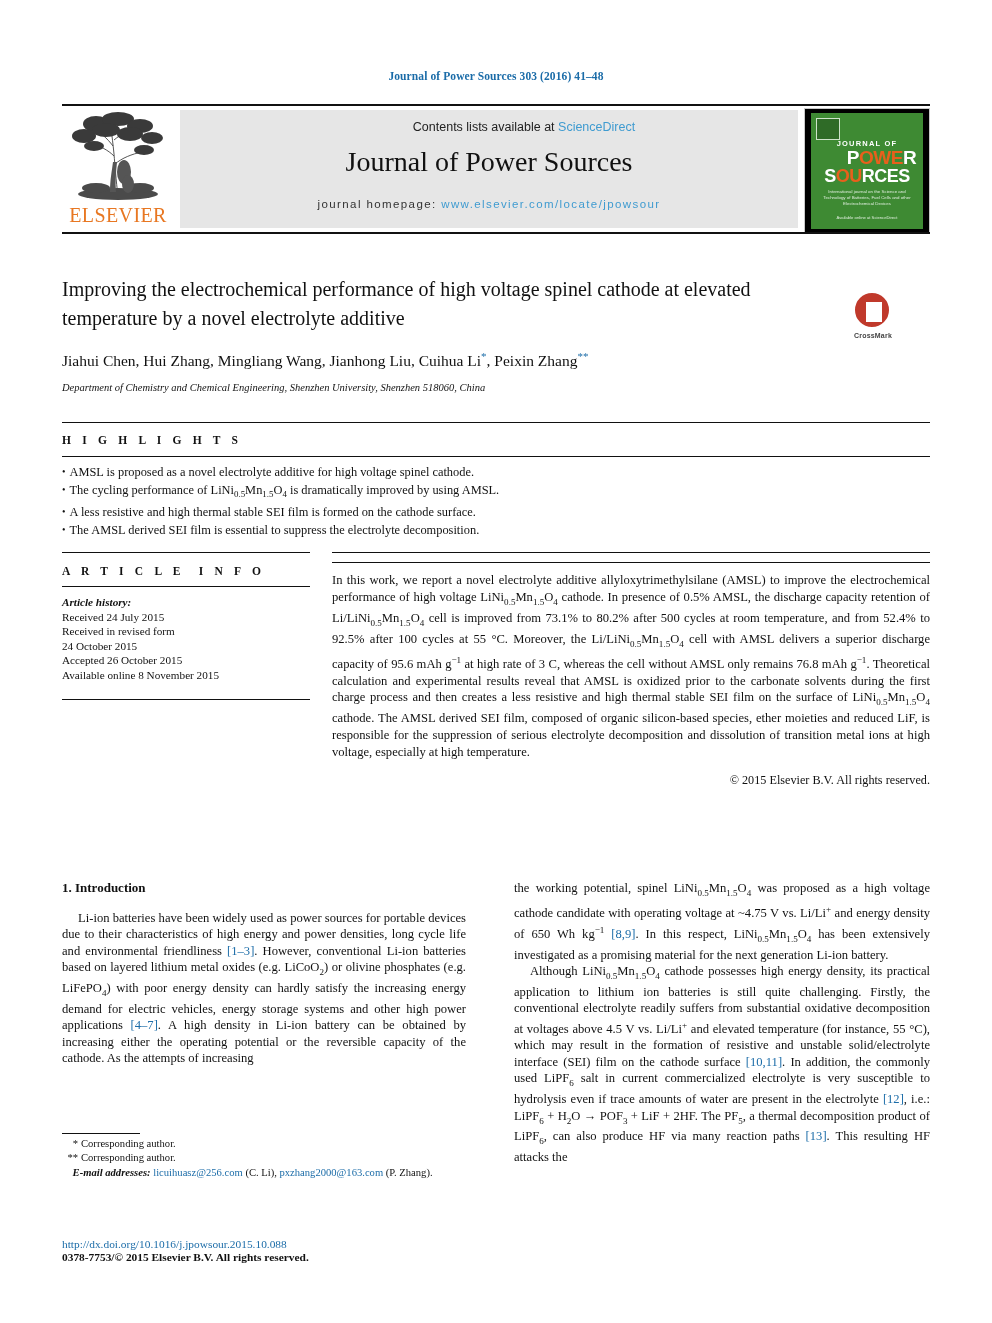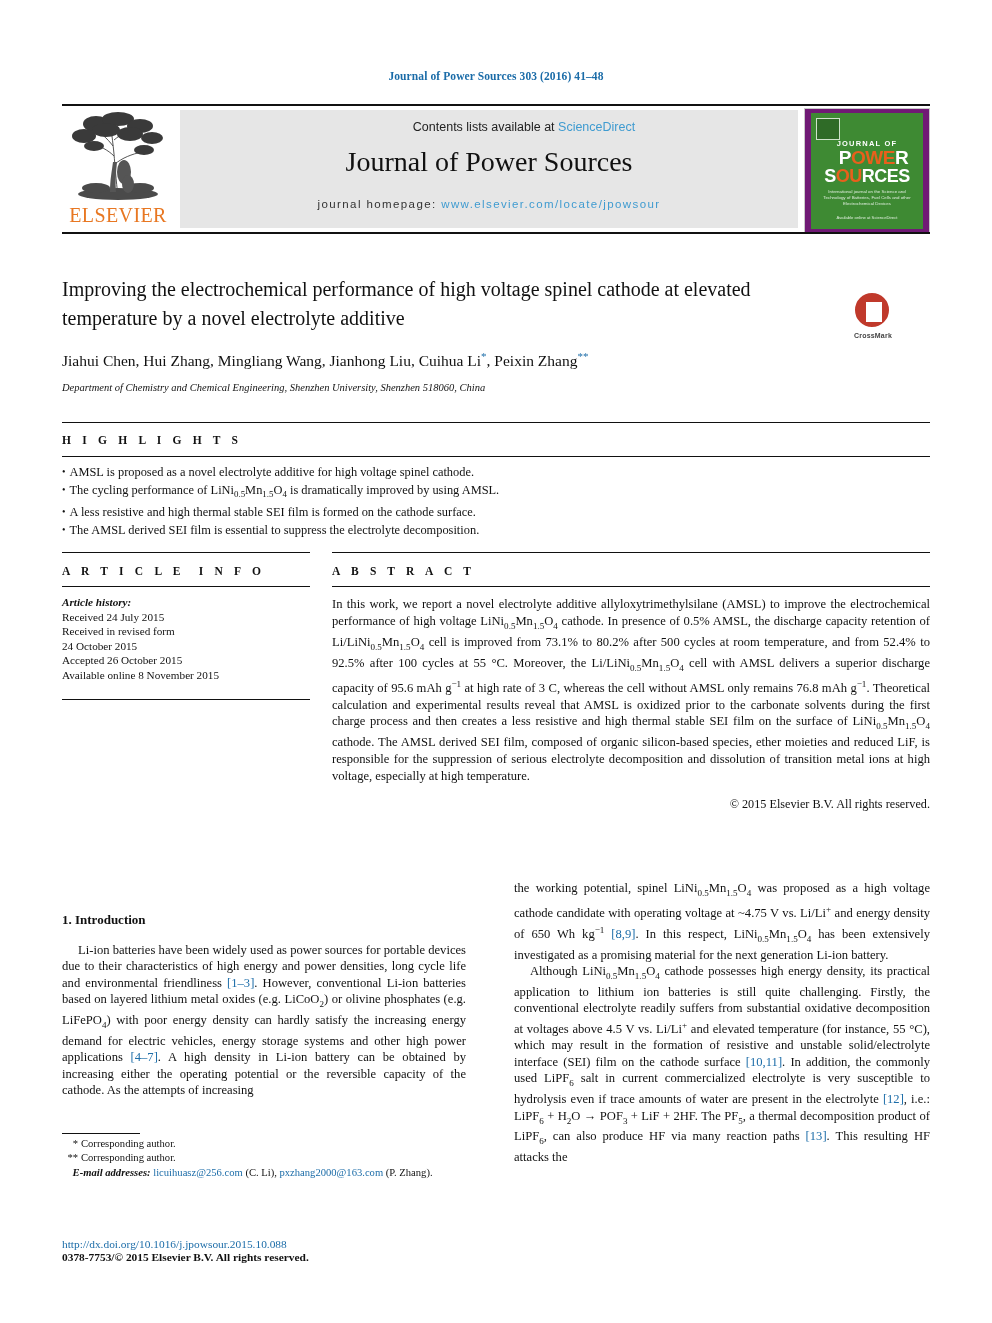--- a/index.html
+++ b/index.html
@@ -106,21 +106,21 @@
   }
   .banner-line3 .url {
     color: #3f9bd0;
   }
   .cover {
     position: absolute;
     right: 0px; top: 2px;
     width: 124px;
     height: 124px;
     border: 1px solid #c9c9c9;
-    background: #701a75;
+    background: #000000;
     overflow: hidden;
   }
   .cover-inner {
     position: absolute;
     left: 6px; top: 4px;
     width: 112px; height: 116px;
     background: #3e8a33;
   }
   .cover-elsev {
     position: absolute;
@@ -134,21 +134,21 @@
     left: 0; top: 26px; width: 112px;
     text-align: center;
     font-family: "Liberation Sans", sans-serif;
     font-weight: bold;
     font-size: 7.5px;
     letter-spacing: 1.2px;
     color: #ffffff;
   }
   .cover-power {
     position: absolute;
-    left: 0; top: 34px; width: 125px;
+    left: 8px; top: 34px; width: 125px;
     text-align: center;
     font-family: "Liberation Sans", sans-serif;
     font-weight: bold;
     font-size: 19px;
     letter-spacing: -0.5px;
     color: #ffffff;
   }
   .cover-power .hl { color: #e8601c; }
   .cover-sources {
     position: absolute;
@@ -322,21 +322,21 @@
     font-family: "Liberation Serif", serif;
     font-size: 12.2px;
     text-align: right;
     margin-top: 13px;
     color: #111;
   }
 
   
   .col-left {
     position: absolute;
-    left: 62px; top: 912px;
+    left: 62px; top: 880px;
     width: 404px;
   }
   .col-right {
     position: absolute;
     left: 514px; top: 880px;
     width: 416px;
   }
   h2.sec-num {
     font-family: "Liberation Serif", serif;
     font-size: 13px;
@@ -506,21 +506,20 @@
       <span>24 October 2015</span><br>
       <span>Accepted 26 October 2015</span><br>
       <span>Available online 8 November 2015</span>
     </div>
     <div class="info-gap"></div>
     <div class="kw-rule"></div>
   </div>
 
   <div class="abs-wrap">
     <div class="blk-rule-top"></div>
-    <div class="sec-label blk-title">A B S T R A C T</div>
     <div class="blk-rule-mid"></div>
     <div class="abs-body">In this work, we report a novel electrolyte additive allyloxytrimethylsilane (AMSL) to improve the electrochemical performance of high voltage LiNi<sub>0.5</sub>Mn<sub>1.5</sub>O<sub>4</sub> cathode. In presence of 0.5% AMSL, the discharge capacity retention of Li/LiNi<sub>0.5</sub>Mn<sub>1.5</sub>O<sub>4</sub> cell is improved from 73.1% to 80.2% after 500 cycles at room temperature, and from 52.4% to 92.5% after 100 cycles at 55&nbsp;°C. Moreover, the Li/LiNi<sub>0.5</sub>Mn<sub>1.5</sub>O<sub>4</sub> cell with AMSL delivers a superior discharge capacity of 95.6&nbsp;mAh&nbsp;g<sup>−1</sup> at high rate of 3 C, whereas the cell without AMSL only remains 76.8&nbsp;mAh&nbsp;g<sup>−1</sup>. Theoretical calculation and experimental results reveal that AMSL is oxidized prior to the carbonate solvents during the first charge process and then creates a less resistive and high thermal stable SEI film on the surface of LiNi<sub>0.5</sub>Mn<sub>1.5</sub>O<sub>4</sub> cathode. The AMSL derived SEI film, composed of organic silicon-based species, ether moieties and reduced LiF, is responsible for the suppression of serious electrolyte decomposition and dissolution of transition metal ions at high voltage, especially at high temperature.</div>
     <div class="copyright">© 2015 Elsevier B.V. All rights reserved.</div>
   </div>
 
   <div class="col-left">
     <h2 class="sec-num">1. Introduction</h2>
     <p class="body">Li-ion batteries have been widely used as power sources for portable devices due to their characteristics of high energy and power densities, long cycle life and environmental friendliness <span class="ref">[1–3]</span>. However, conventional Li-ion batteries based on layered lithium metal oxides (e.g. LiCoO<sub>2</sub>) or olivine phosphates (e.g. LiFePO<sub>4</sub>) with poor energy density can hardly satisfy the increasing energy demand for electric vehicles, energy storage systems and other high power applications <span class="ref">[4–7]</span>. A high density in Li-ion battery can be obtained by increasing either the operating potential or the reversible capacity of the cathode. As the attempts of increasing</p>
   </div>
 

